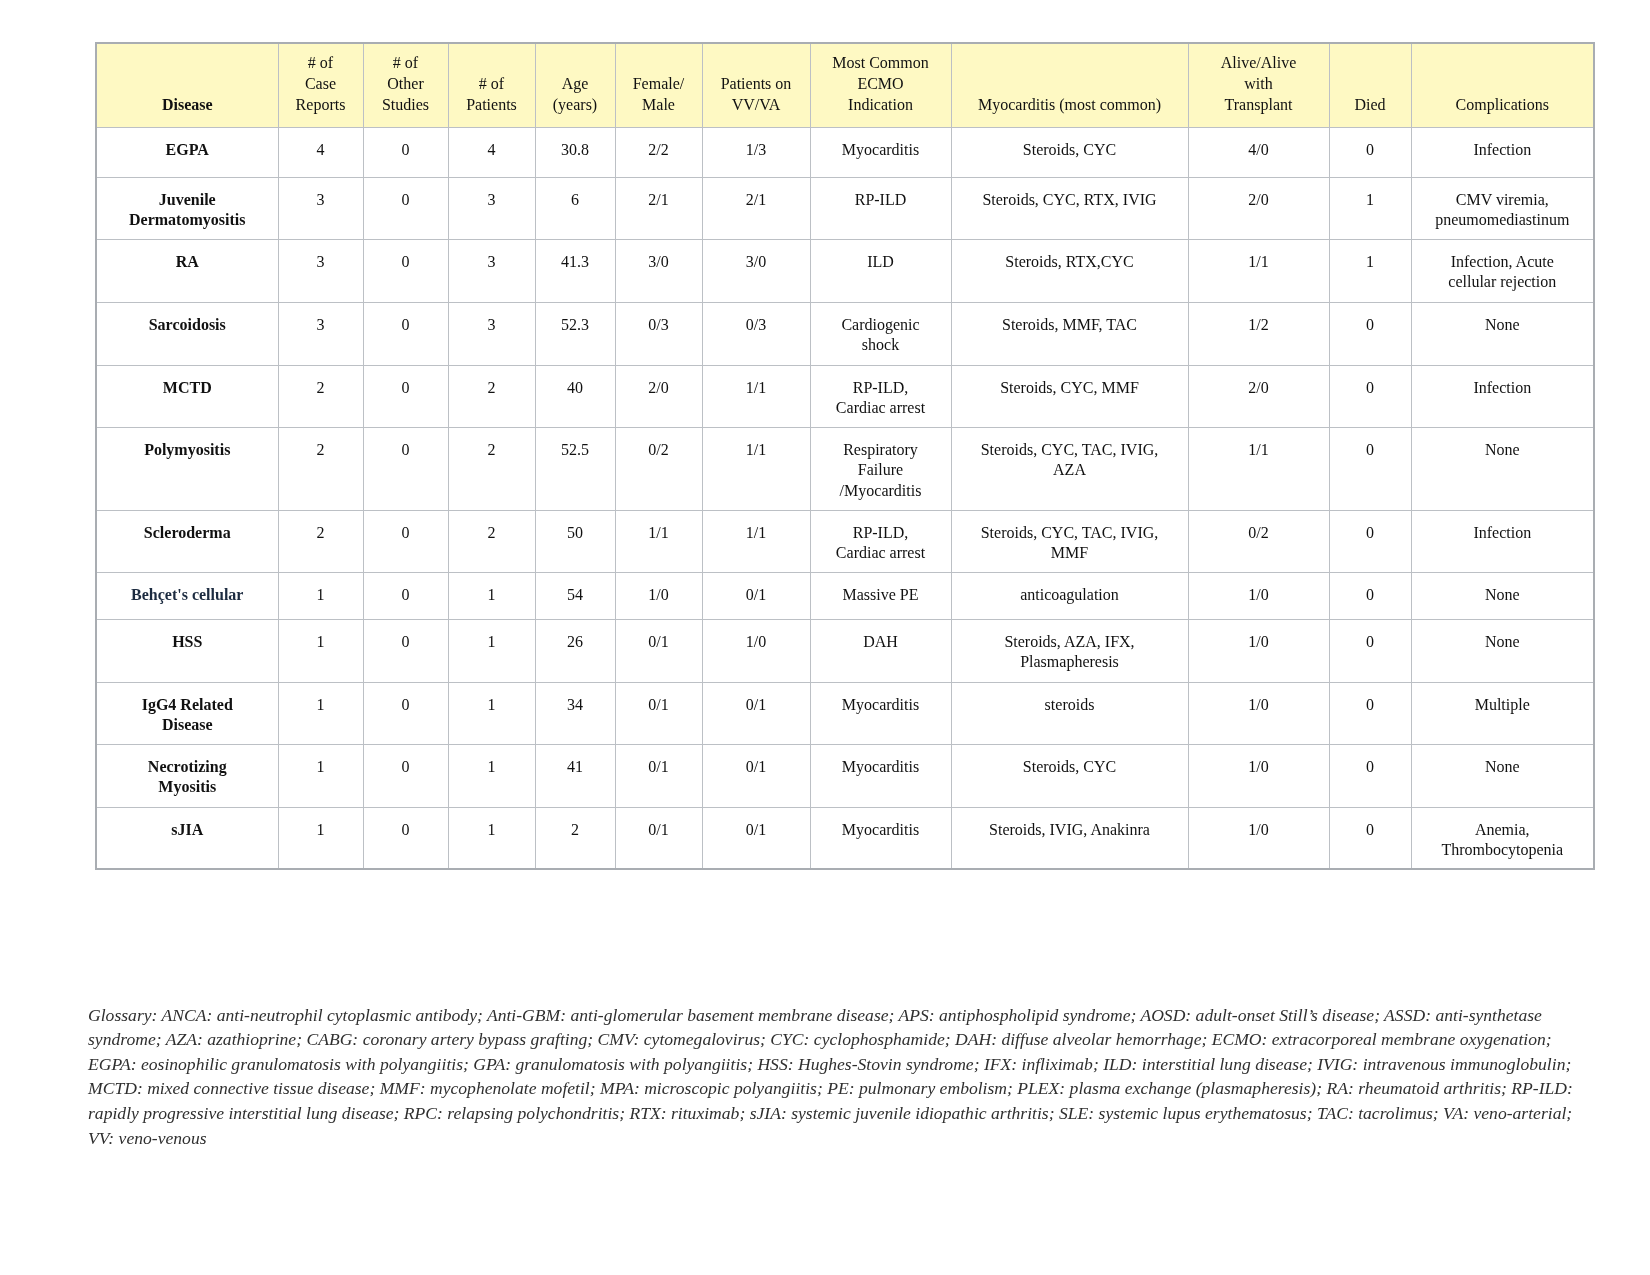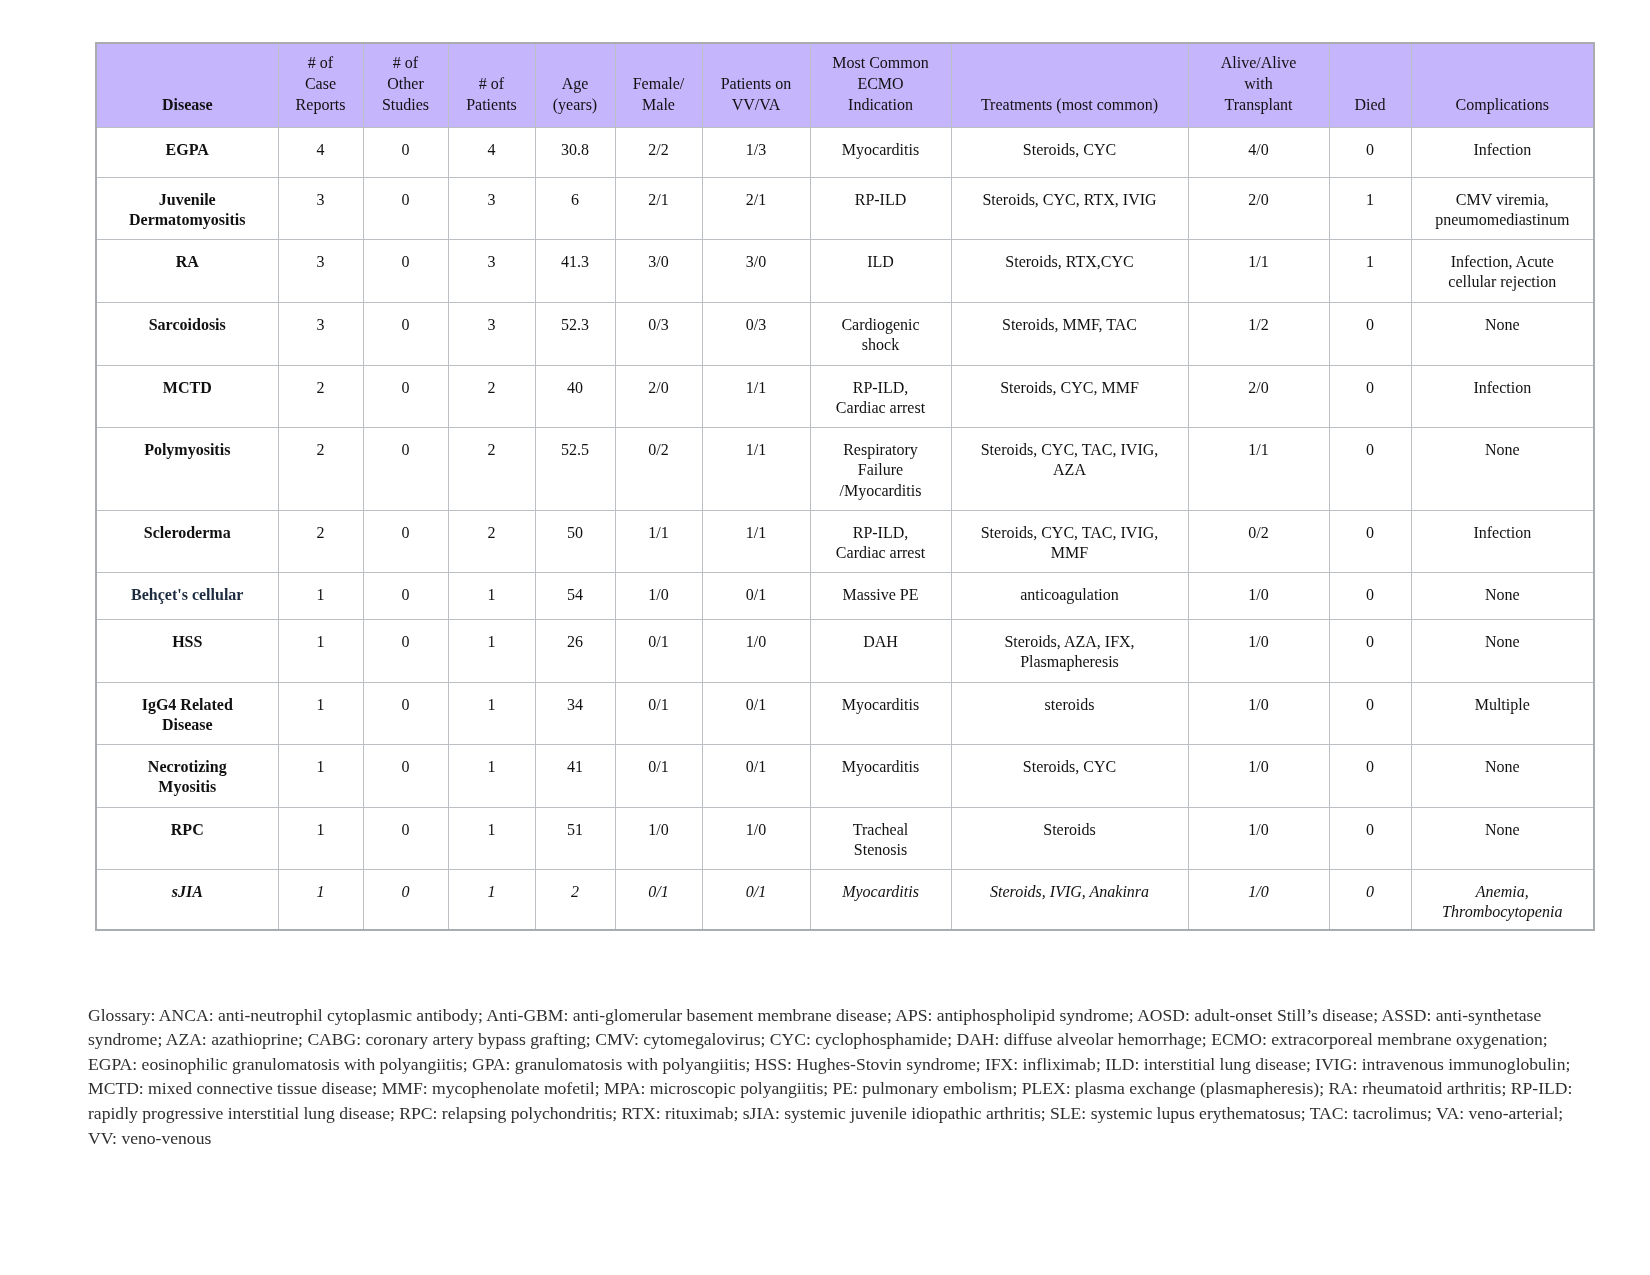--- a/index.html
+++ b/index.html
@@ -30,21 +30,21 @@
     font-size: 16px;
   }
   th, td {
     border: 1px solid #bcc0c5;
     text-align: center;
     white-space: pre-line;
     overflow: hidden;
   }
   thead tr { height: 84px; }
   th {
-    background: #c4b5fd;
+    background: #fef9c3;
     font-weight: normal;
     vertical-align: bottom;
     padding: 6px 4px 11px 4px;
     line-height: 1.32;
   }
   th.disease-col { font-weight: bold; }
   td {
     vertical-align: top;
     padding: 12px 6px 6px 6px;
     line-height: 1.3;
@@ -68,20 +68,21 @@
   tbody tr:nth-child(13) { height: 61px; font-style: italic; }
   .glossary {
     position: absolute;
     left: 88px;
     top: 985px;
     width: 1487px;
     font-size: 17.6px;
     line-height: 1.4;
     color: #2f2f2f;
     text-align: left;
+    font-style: italic;
   }
 </style>
 </head>
 <body>
 
 <div class="page">
 
   <div class="tbl-wrap">
     <table>
       <colgroup>
@@ -111,21 +112,21 @@
 Patients</th>
             <th>Age
 (years)</th>
             <th>Female/
 Male</th>
             <th>Patients on
 VV/VA</th>
             <th>Most Common
 ECMO
 Indication</th>
-            <th>Treatments (most common)</th>
+            <th>Myocarditis (most common)</th>
             <th>Alive/Alive
 with
 Transplant</th>
             <th>Died</th>
             <th>Complications</th>
           </tr>
       </thead>
       <tbody>
           <tr>
             <td class="disease">EGPA</td>
@@ -288,35 +289,20 @@
             <td>41</td>
             <td>0/1</td>
             <td>0/1</td>
             <td>Myocarditis</td>
             <td>Steroids, CYC</td>
             <td>1/0</td>
             <td>0</td>
             <td>None</td>
           </tr>
           <tr>
-            <td class="disease">RPC</td>
-            <td>1</td>
-            <td>0</td>
-            <td>1</td>
-            <td>51</td>
-            <td>1/0</td>
-            <td>1/0</td>
-            <td>Tracheal
-Stenosis</td>
-            <td>Steroids</td>
-            <td>1/0</td>
-            <td>0</td>
-            <td>None</td>
-          </tr>
-          <tr>
             <td class="disease">sJIA</td>
             <td>1</td>
             <td>0</td>
             <td>1</td>
             <td>2</td>
             <td>0/1</td>
             <td>0/1</td>
             <td>Myocarditis</td>
             <td>Steroids, IVIG, Anakinra</td>
             <td>1/0</td>

